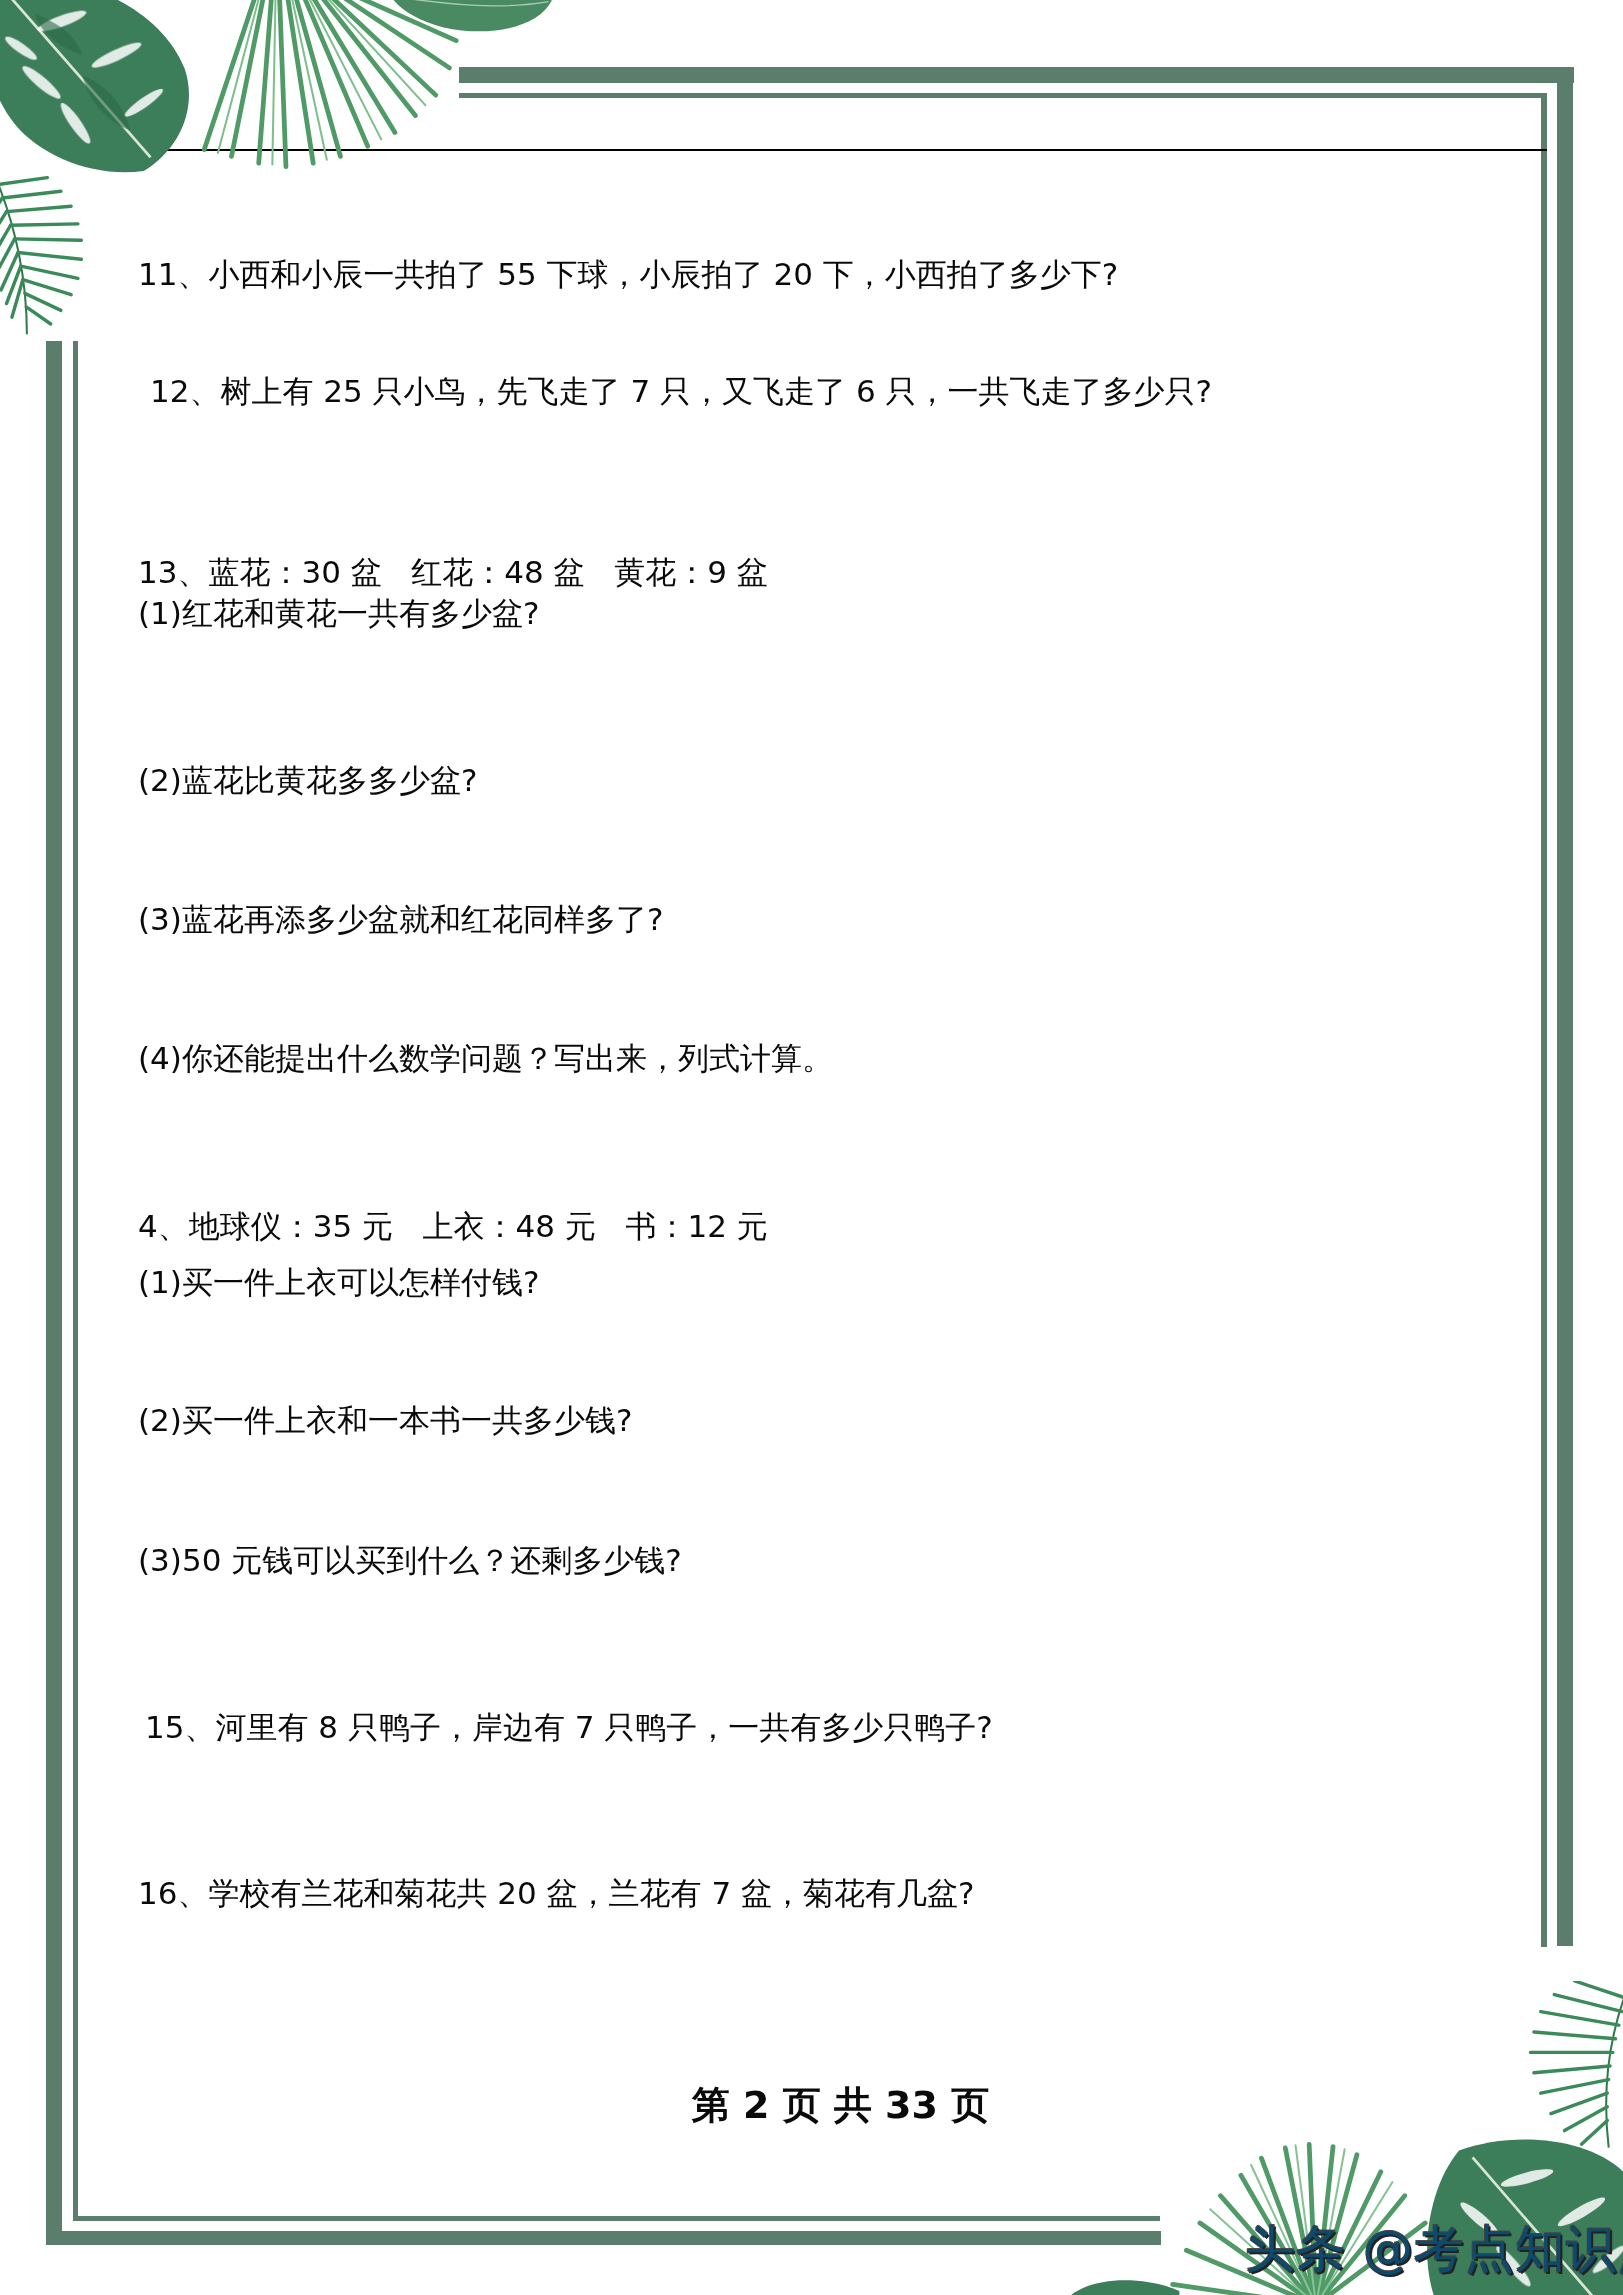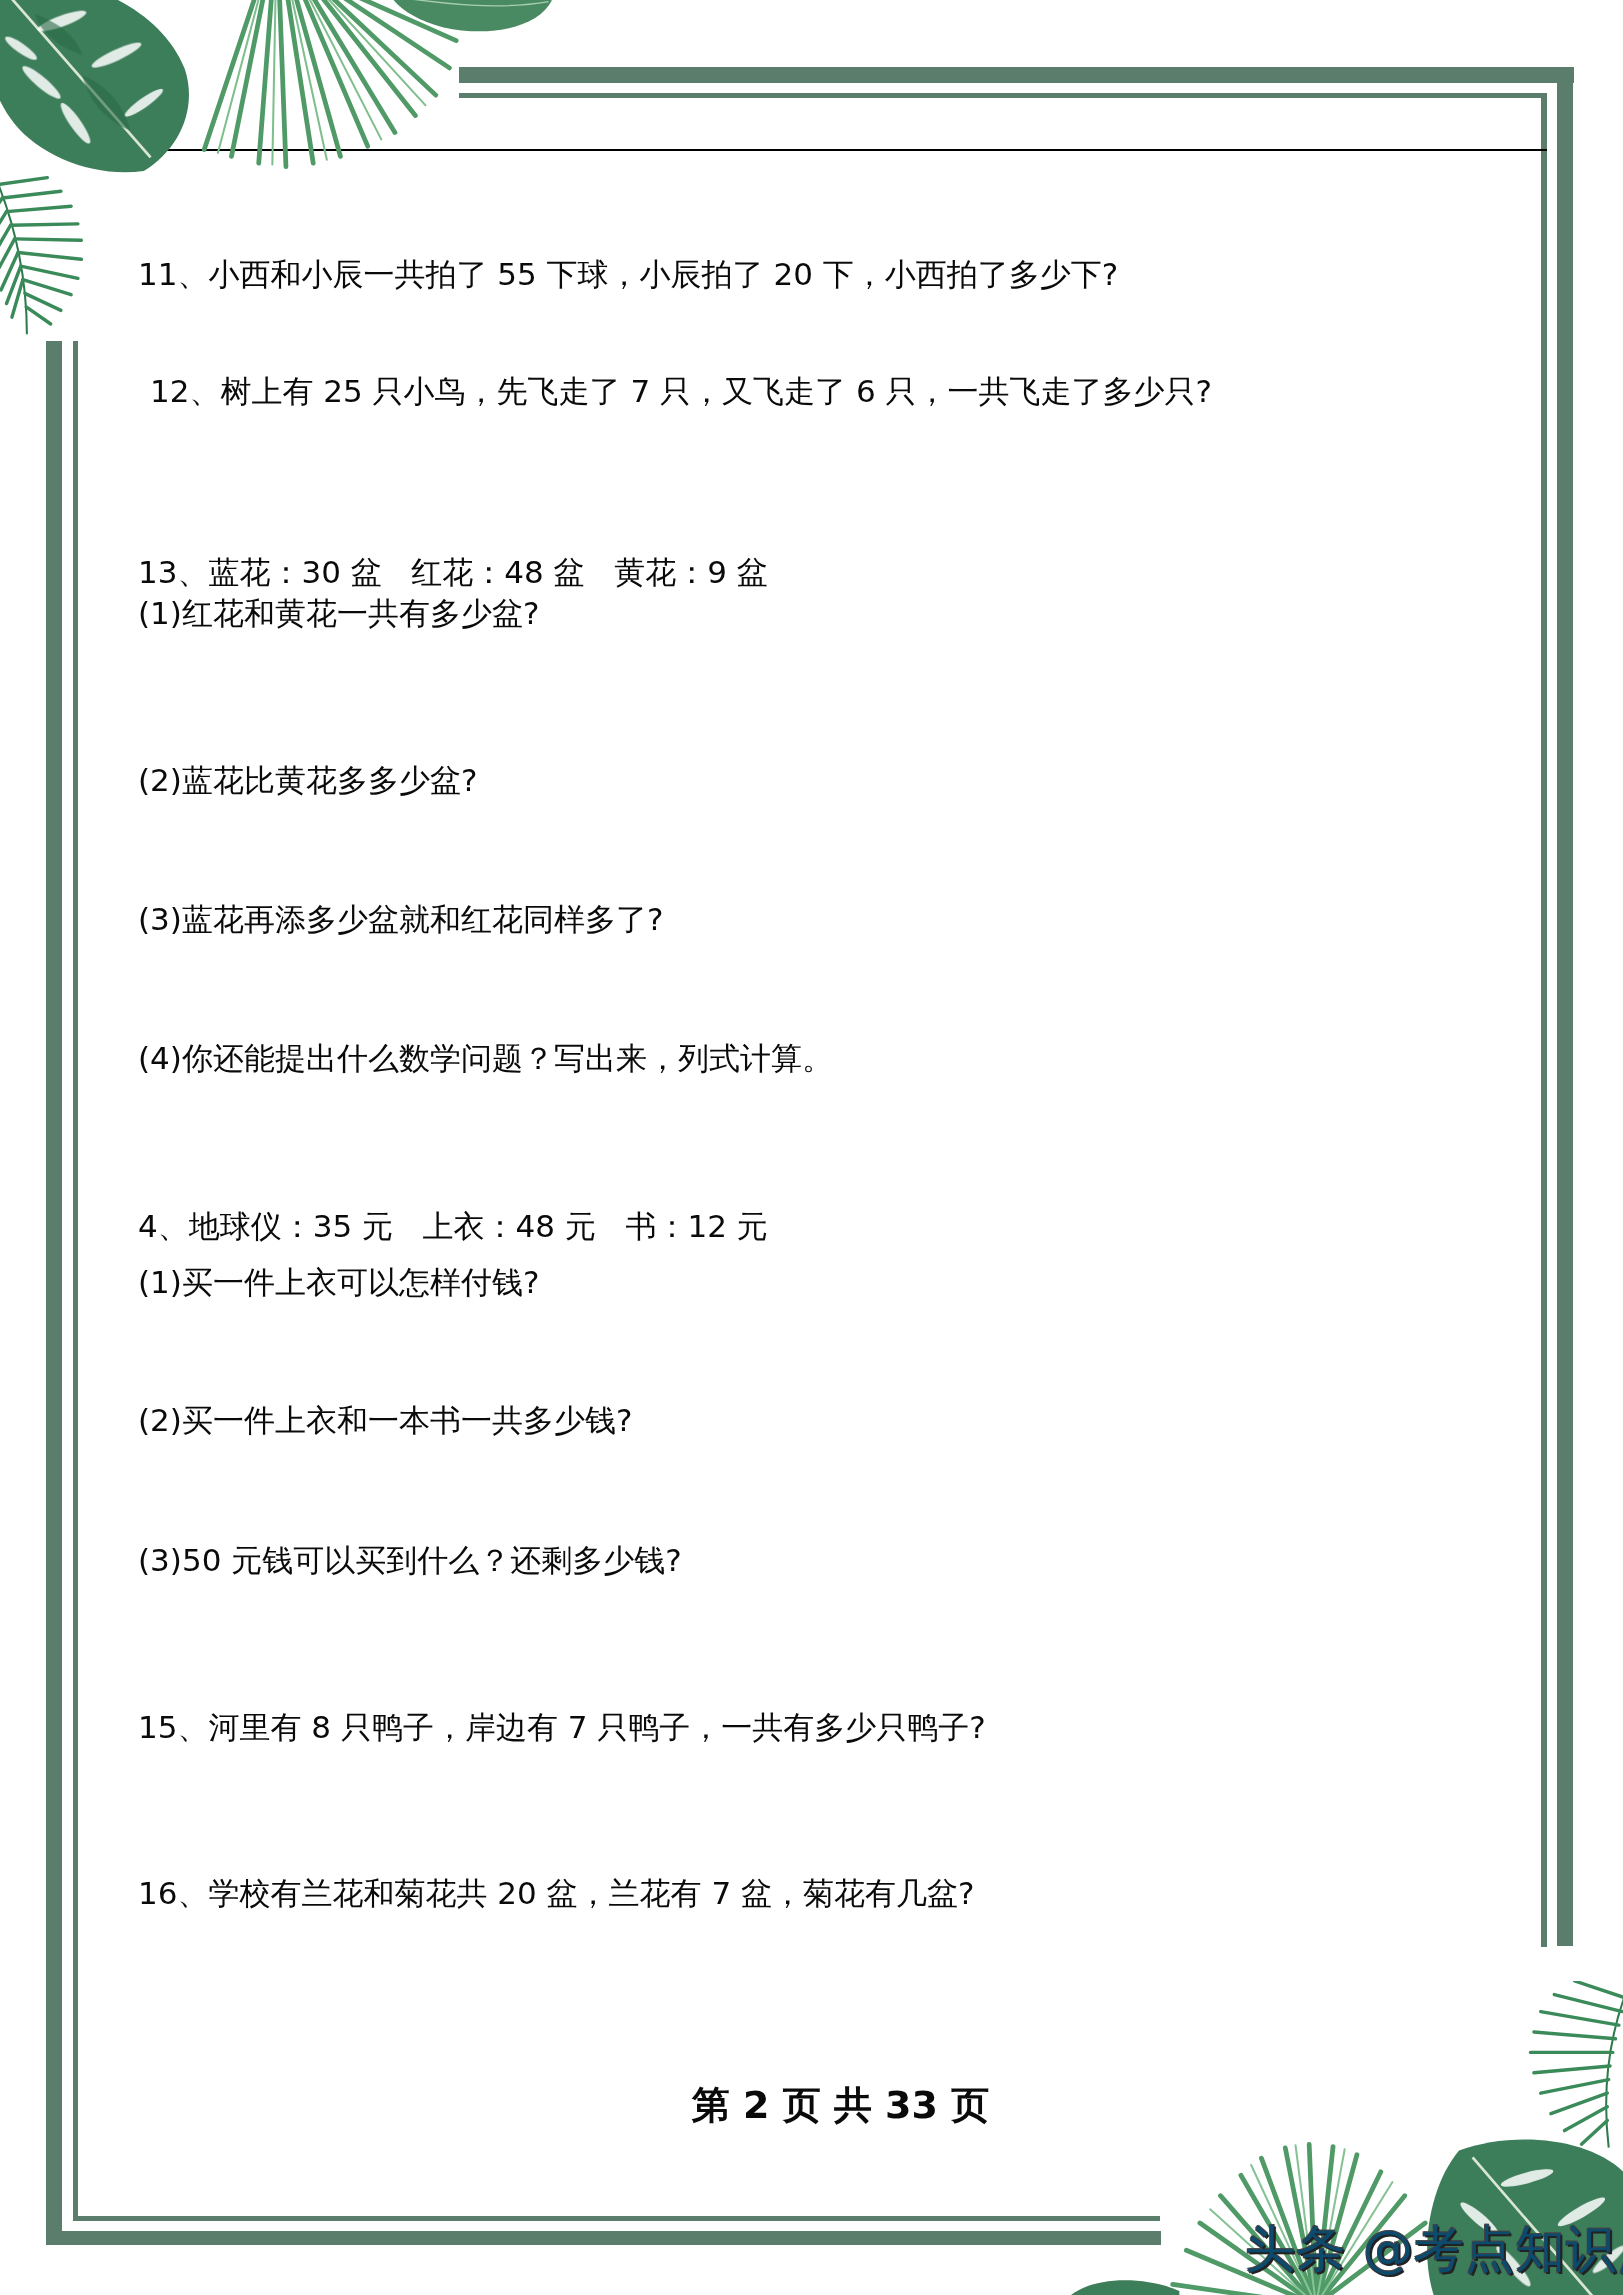--- a/index.html
+++ b/index.html
@@ -165,20 +165,20 @@
   <div class="line" style="top:594px;">(1)红花和黄花一共有多少盆?</div>
   <div class="line" style="top:761px;">(2)蓝花比黄花多多少盆?</div>
   <div class="line" style="top:900px;">(3)蓝花再添多少盆就和红花同样多了?</div>
   <div class="line" style="top:1039px;">(4)你还能提出什么数学问题？写出来，列式计算。</div>
 
   <div class="line" style="top:1207px;">4、地球仪：35 元   上衣：48 元   书：12 元</div>
   <div class="line" style="top:1263px;">(1)买一件上衣可以怎样付钱?</div>
   <div class="line" style="top:1401px;">(2)买一件上衣和一本书一共多少钱?</div>
   <div class="line" style="top:1541px;">(3)50 元钱可以买到什么？还剩多少钱?</div>
 
-  <div class="line" style="top:1708px;">15、河里有 8 只鸭子，岸边有 7 只鸭子，一共有多少只鸭子?</div>
+  <div class="line" style="top:1708px;margin-left:7px;">15、河里有 8 只鸭子，岸边有 7 只鸭子，一共有多少只鸭子?</div>
   <div class="line" style="top:1874px;">16、学校有兰花和菊花共 20 盆，兰花有 7 盆，菊花有几盆?</div>
 </div>
 
 <div class="footer">第 2 页 共 33 页</div>
 
 <div class="watermark">头条 @考点知识点</div>
 
 
 </body></html>

